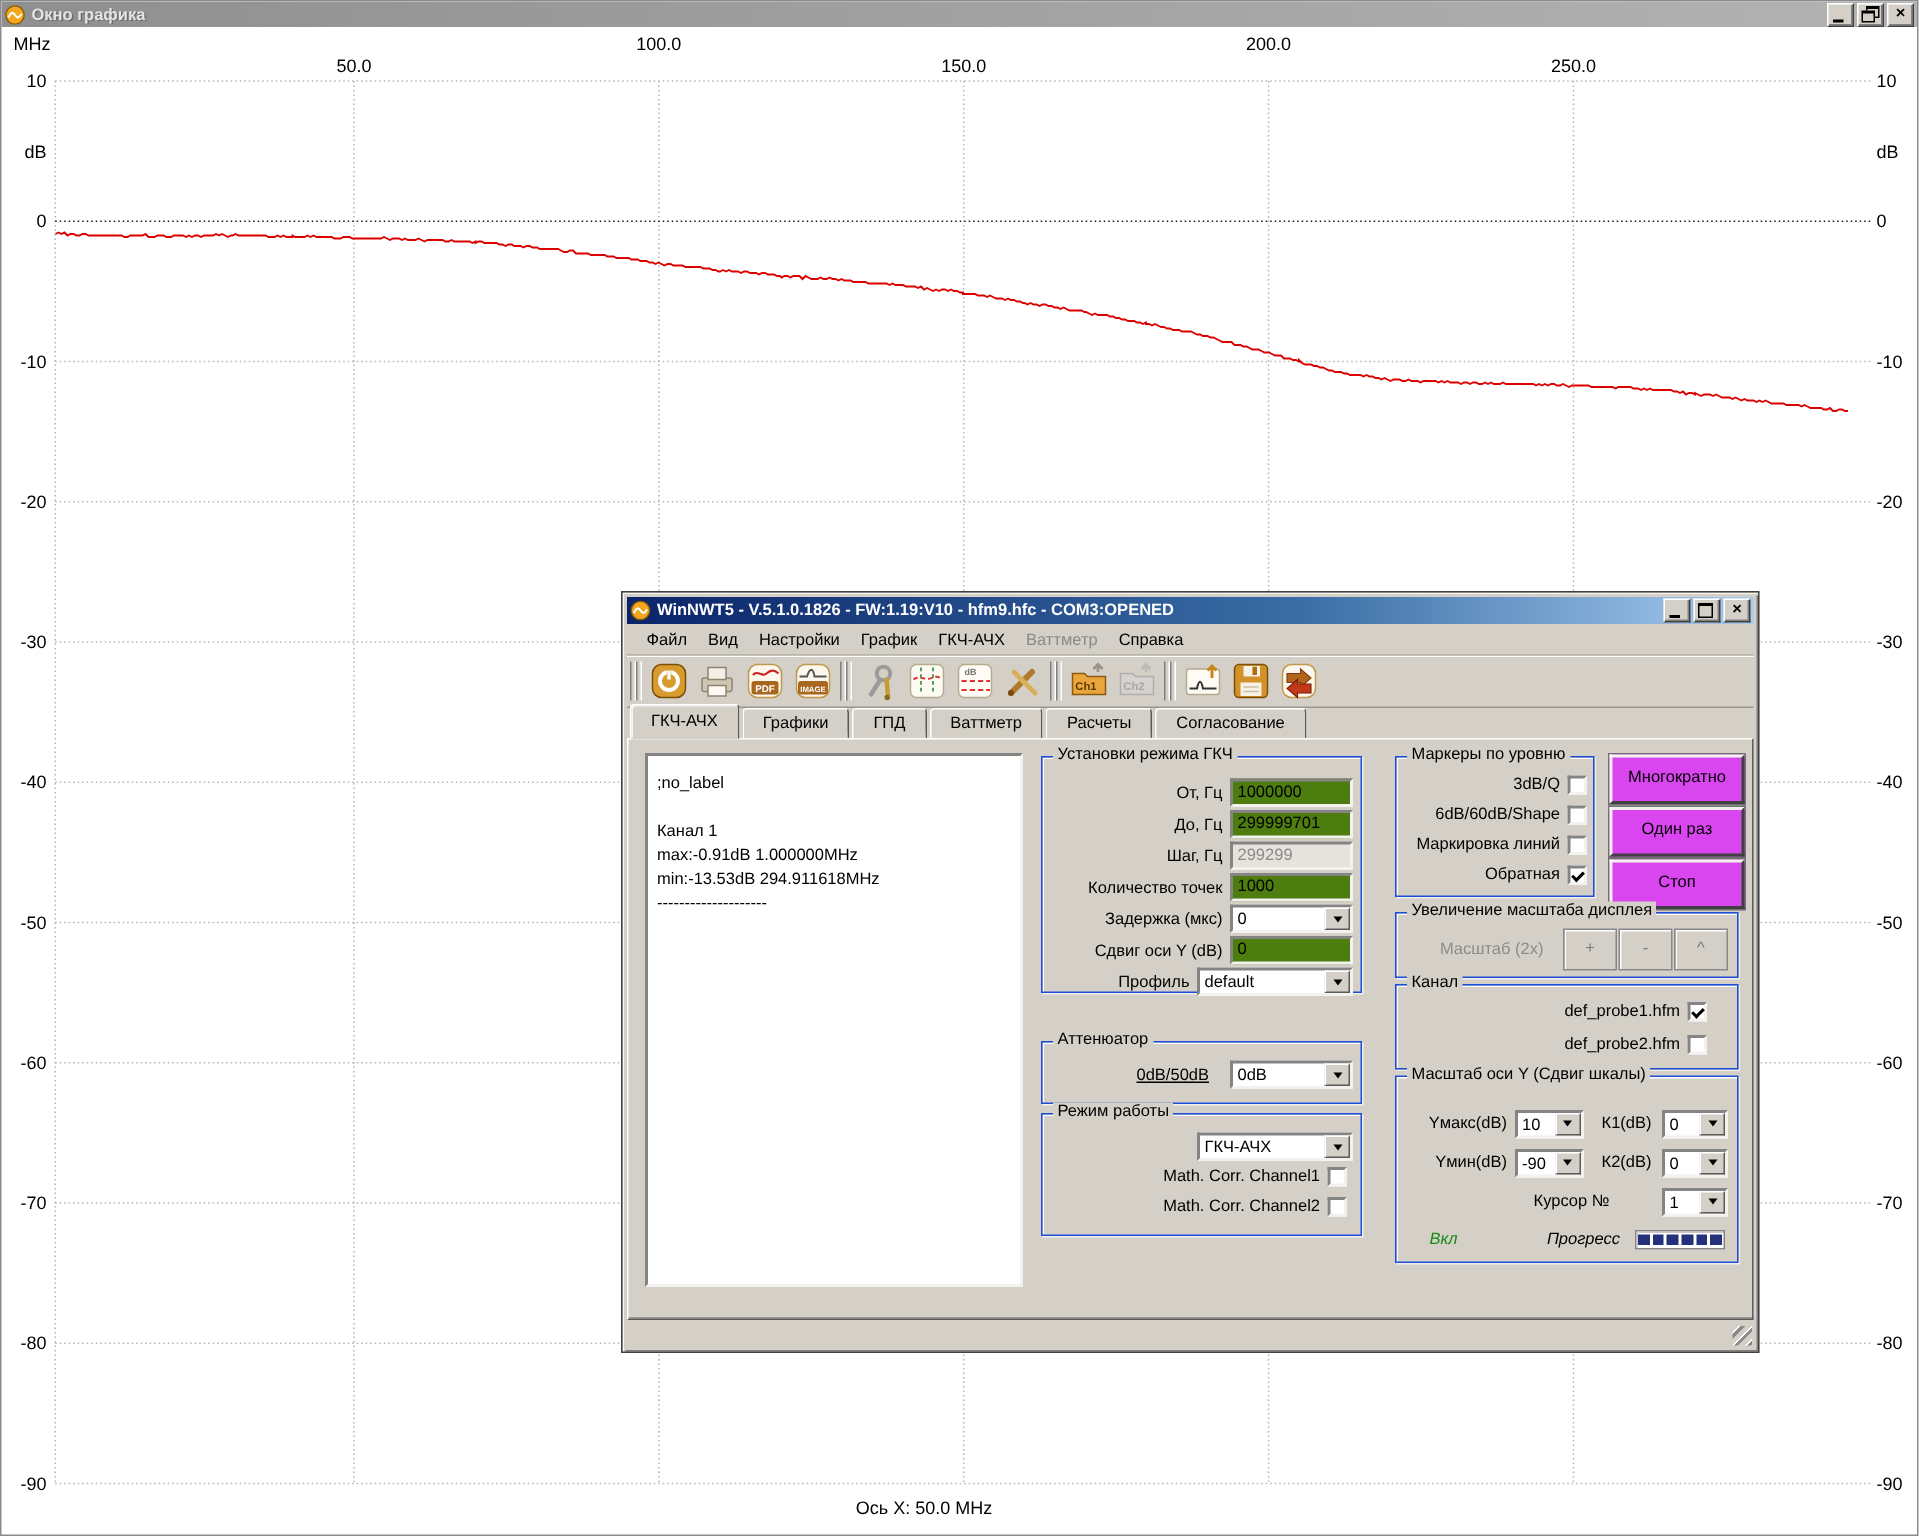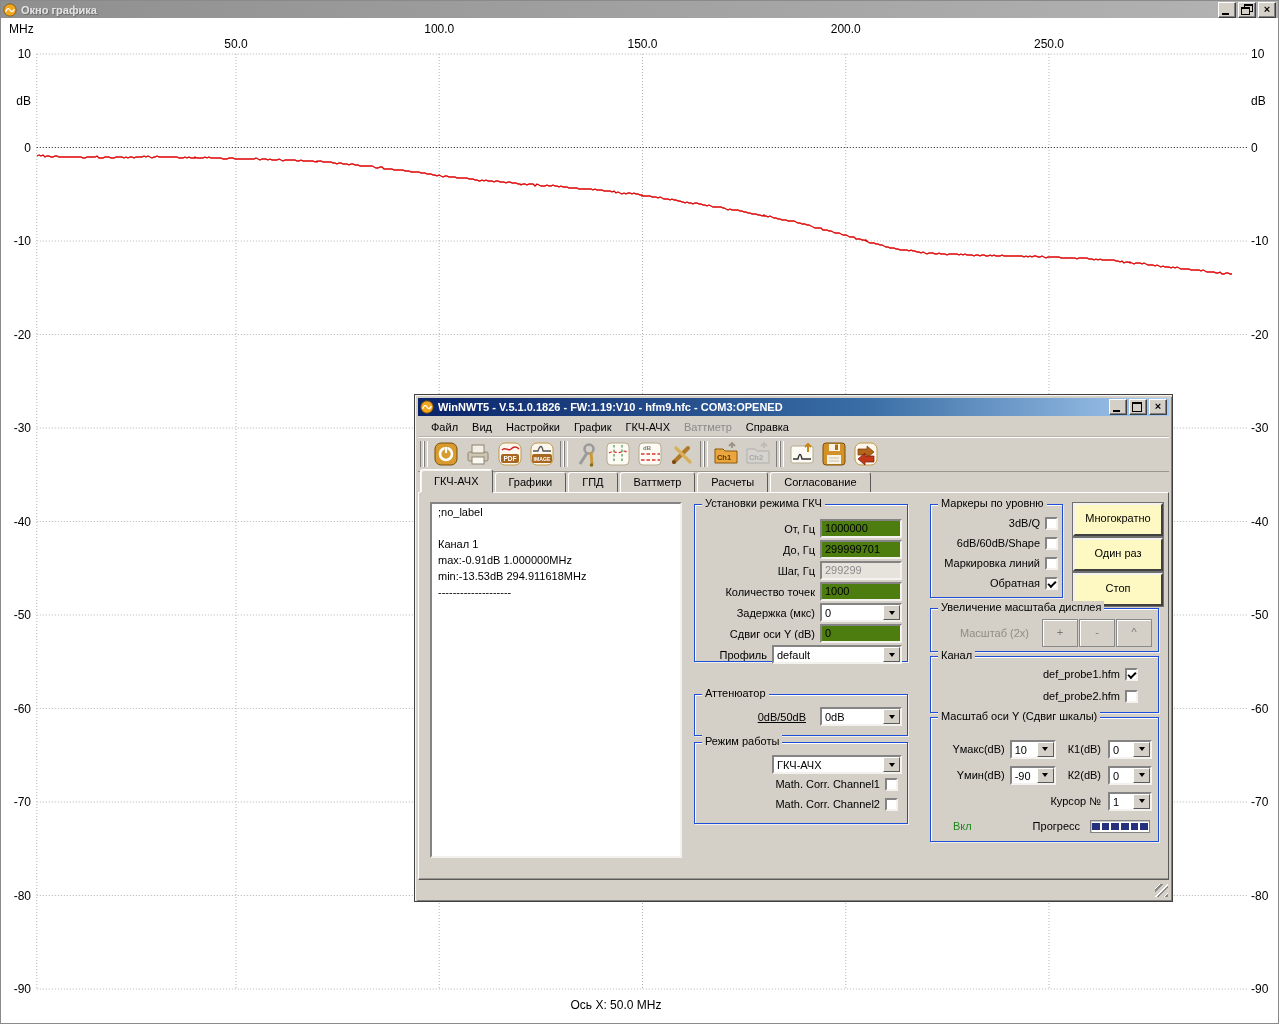--- a/index.html
+++ b/index.html
@@ -40,43 +40,43 @@
   .tbtn-icon{width:30px;height:30px;margin:0 1px;display:flex;align-items:center;justify-content:center;background:transparent;}
   .tbtn-icon.disabled{opacity:.55;filter:grayscale(.9);}
   .tabs{position:absolute;left:5px;top:76px;right:3px;height:22px;display:flex;align-items:flex-end;}
   .tab{height:19px;line-height:19px;padding:0 13px;background:#d4d0c8;margin-right:2px;
     border:1px solid;border-color:#fff #5a5a5a #d4d0c8 #fff;border-radius:3px 3px 0 0;position:relative;}
   .tab.active{height:22px;line-height:22px;z-index:3;box-shadow:inset 1px 1px 0 #f5f4f0;}
   .tabpage{position:absolute;left:3px;top:97px;right:3px;height:386px;
     border:1px solid;border-color:#fff #5a5a5a #5a5a5a #fff;z-index:1;}
   
   .sunken{background:#fff;border:2px solid;border-color:#848484 #f4f2ee #f4f2ee #848484;box-sizing:border-box;}
-  .listbox{position:absolute;left:15px;top:107px;width:252px;height:356px;padding:0 6px;
+  .listbox{position:absolute;left:15px;top:107px;width:252px;height:356px;padding:10px 6px;
     white-space:pre-line;line-height:16px;overflow:hidden;}
   .grp{position:absolute;border:1px solid #1d4ed8;box-shadow:inset 1px 1px 0 #fff,1px 1px 0 #f0efeb;box-sizing:border-box;}
   .grp>.cap{position:absolute;top:-8px;left:7px;background:#d4d0c8;padding:0 3px;white-space:nowrap;}
   .frow{display:flex;justify-content:flex-end;align-items:center;margin:2px 5px 0 0;height:19px;}
   .frow .lbl{margin-right:5px;white-space:nowrap;}
   .inp{height:19px;line-height:15px;padding:0 3px;box-sizing:border-box;
     background:#4d7c0f;border:2px solid;border-color:#848484 #f4f2ee #f4f2ee #848484;}
   .inp.dis{background:#e6e3dc;color:#8a8a8a;}
-  .w82{width:82px;} .w130{width:130px;} .w46{width:46px;} .w44{width:44px;}
+  .w82{width:82px;} .w130{width:104px;} .w46{width:46px;} .w44{width:44px;}
   .combo{display:flex;height:19px;box-sizing:border-box;background:#fff;
     border:2px solid;border-color:#848484 #f4f2ee #f4f2ee #848484;}
   .combo .val{flex:1;padding:1px 3px;line-height:14px;white-space:nowrap;overflow:hidden;}
   .combo .dbtn{width:15px;background:#d4d0c8;border:1px solid;border-color:#fff #5a5a5a #5a5a5a #fff;
     display:flex;align-items:center;justify-content:center;}
   .tri{width:0;height:0;border-left:3px solid transparent;border-right:3px solid transparent;border-top:4px solid #000;}
   .cb{width:13px;height:13px;background:#fff;border:2px solid;border-color:#848484 #f4f2ee #f4f2ee #848484;
     box-sizing:border-box;position:relative;flex:0 0 13px;}
   .cb.checked::after{content:'';position:absolute;left:1px;top:2px;width:6px;height:3px;
     border-left:2px solid #000;border-bottom:2px solid #000;transform:rotate(-45deg);}
   .ckrow{display:flex;justify-content:flex-end;align-items:center;height:20px;margin-right:4px;}
   .ckrow .lbl{margin-right:5px;white-space:nowrap;}
-  .pbtn{position:absolute;width:86px;height:29px;background:#fef9c3;text-align:center;line-height:27px;
+  .pbtn{position:absolute;width:86px;height:29px;background:#d946ef;text-align:center;line-height:27px;
     border:2px solid;border-color:#f4f2ee #404040 #404040 #f4f2ee;box-shadow:0 0 0 1px #707070;cursor:default;}
   .zbtn{width:34px;height:26px;background:#d4d0c8;border:1px solid #888;box-shadow:inset 1px 1px 0 #fff;
     color:#7a7a7a;text-align:center;line-height:24px;margin-left:1px;}
   .graylbl{color:#8e8c84;}
   .pbar{width:60px;height:13px;background:#fff;border:1px solid #848484;box-shadow:inset 1px 1px 0 #c8c8c8;
     display:flex;align-items:center;padding:0 1px;gap:2px;box-sizing:border-box;}
   .pbar i{width:8px;height:7px;background:var(--progress,#26317e);}
   .statusbar{position:absolute;left:3px;bottom:3px;right:3px;height:19px;border-top:1px solid #9a968c;
     box-shadow:0 1px 0 #fff inset;}
   .grip{position:absolute;right:1px;bottom:1px;width:13px;height:13px;
@@ -456,30 +456,30 @@
             </span>
           </div>
         <span style="margin-left:12px;">К2(dB)</span>
         <div class="combo w44" style="margin-left:7px;">
           <span class="val">0</span>
           <span class="dbtn">
               <i class="tri"></i>
             </span>
           </div>
       </div>
-      <div style="display:flex;align-items:center;justify-content:flex-end;margin:6px 6px 0 0;height:20px;">
+      <div style="display:flex;align-items:center;justify-content:flex-end;margin:6px 6px 0 0;height:20px;gap:28px;">
         <span>Курсор №</span>
         <div class="combo w44" style="margin-left:7px;">
           <span class="val">1</span>
           <span class="dbtn">
               <i class="tri"></i>
             </span>
           </div>
       </div>
-      <div style="display:flex;align-items:center;margin:7px 8px 0 22px;height:16px;">
+      <div style="display:flex;align-items:center;margin:7px 8px 0 22px;height:16px;font-style:italic;">
         <span class="onlbl">Вкл</span>
         <span style="margin-left:auto;">Прогресс</span>
         <span class="pbar" style="margin-left:10px;">
             <i></i>
             <i></i>
             <i></i>
             <i></i>
             <i></i>
             <i></i>
           </span>

